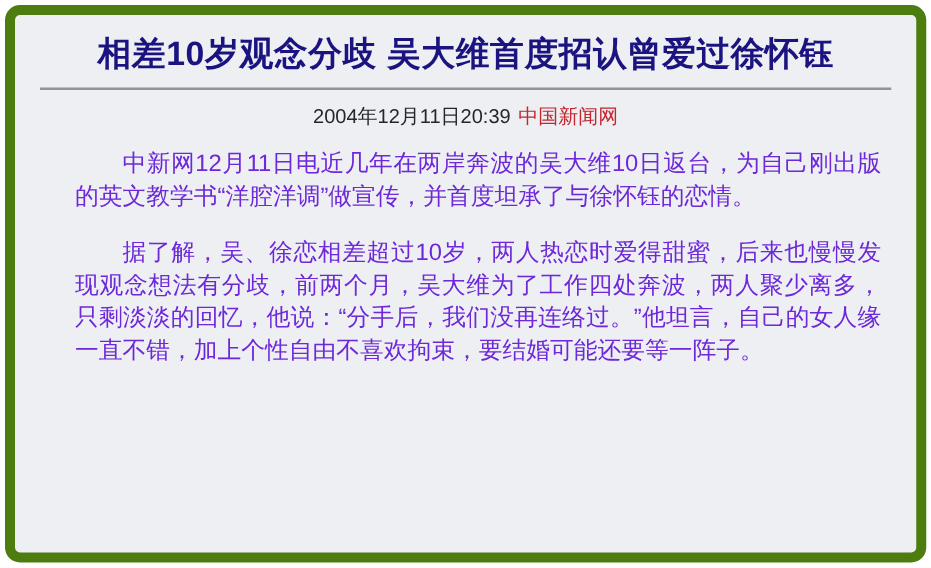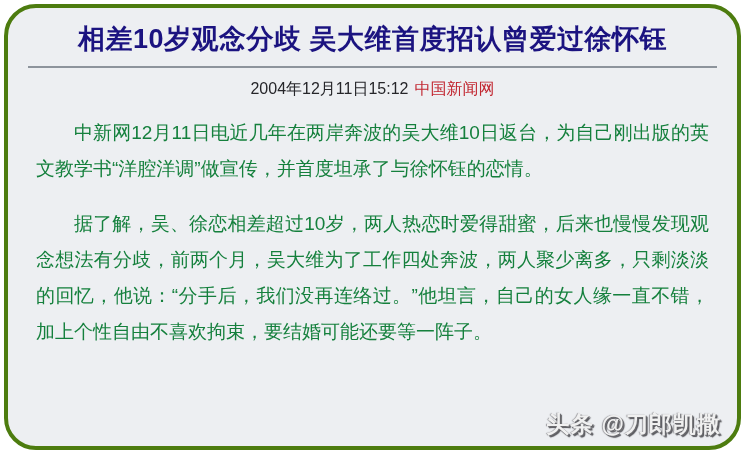--- a/index.html
+++ b/index.html
@@ -5,22 +5,22 @@
   * { margin: 0; padding: 0; box-sizing: border-box; }
   html, body {
     width: 745px; height: 454px;
     background: #ffffff;
     font-family: "Liberation Sans", "DejaVu Sans", sans-serif;
     overflow: hidden;
   }
   .card {
     position: absolute;
     left: 4px; top: 4px; right: 4px; bottom: 4px;
-    border: 4px solid #4d7c0f;
-    border-radius: 32px;
+    border: 8px solid #4d7c0f;
+    border-radius: 12px;
     background: #edeff2;
     overflow: hidden;
   }
   .article-title {
     margin: 13px 28px 0;
     text-align: center;
     font-size: 27px;
     font-weight: 700;
     color: #1b1380;
     letter-spacing: 0.5px;
@@ -42,25 +42,26 @@
     color: #c22731;
     text-decoration: none;
     margin-left: 6px;
     cursor: pointer;
   }
   .article-body {
     padding: 15px 28px 0 28px;
   }
   .article-body p {
     font-size: 19px;
-    line-height: 36px;
-    color: #15803d;
+    line-height: 26px;
+    color: #6d28d9;
     text-indent: 2em;
     margin-bottom: 19px;
     text-align: justify;
+    margin-left: 20px;
   }
   .watermark {
     position: absolute;
     right: 16px; bottom: 6px;
     font-size: 23px;
     font-weight: 700;
     color: #f0f0f0;
     letter-spacing: 1px;
     text-shadow:
       1px 1px 0 #6a6a6e,
@@ -72,23 +73,22 @@
 </head>
 <body>
 
 <div class="card">
 
   <h1 class="article-title">相差10岁观念分歧 吴大维首度招认曾爱过徐怀钰</h1>
 
   <hr class="divider">
 
   <div class="dateline">
-    <span>2004年12月11日15:12</span><span class="source-link">中国新闻网</span>
+    <span>2004年12月11日20:39</span><span class="source-link">中国新闻网</span>
   </div>
 
   <div class="article-body">
     <p>中新网12月11日电近几年在两岸奔波的吴大维10日返台，为自己刚出版的英文教学书“洋腔洋调”做宣传，并首度坦承了与徐怀钰的恋情。</p>
     <p>据了解，吴、徐恋相差超过10岁，两人热恋时爱得甜蜜，后来也慢慢发现观念想法有分歧，前两个月，吴大维为了工作四处奔波，两人聚少离多，只剩淡淡的回忆，他说：“分手后，我们没再连络过。”他坦言，自己的女人缘一直不错，加上个性自由不喜欢拘束，要结婚可能还要等一阵子。</p>
   </div>
 
-  <div class="watermark">头条 @刀郎凯撒</div>
 
 </div>
 
 </body></html>

